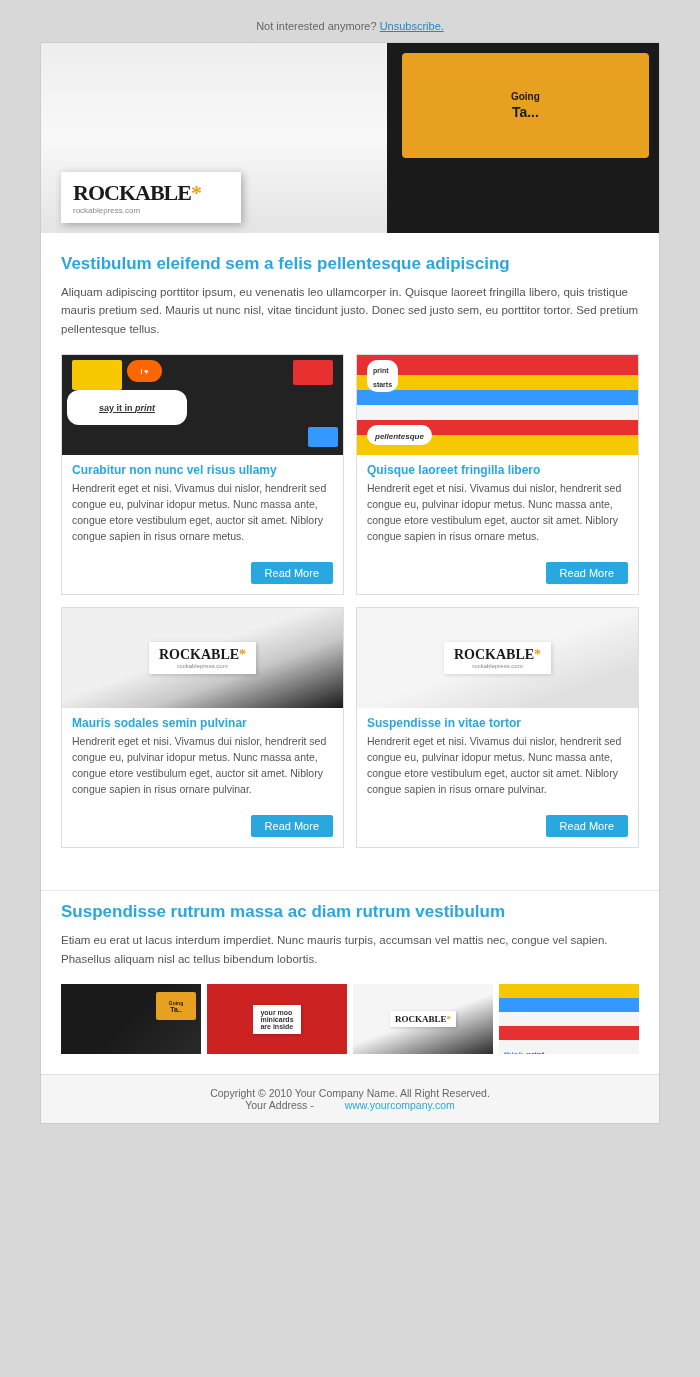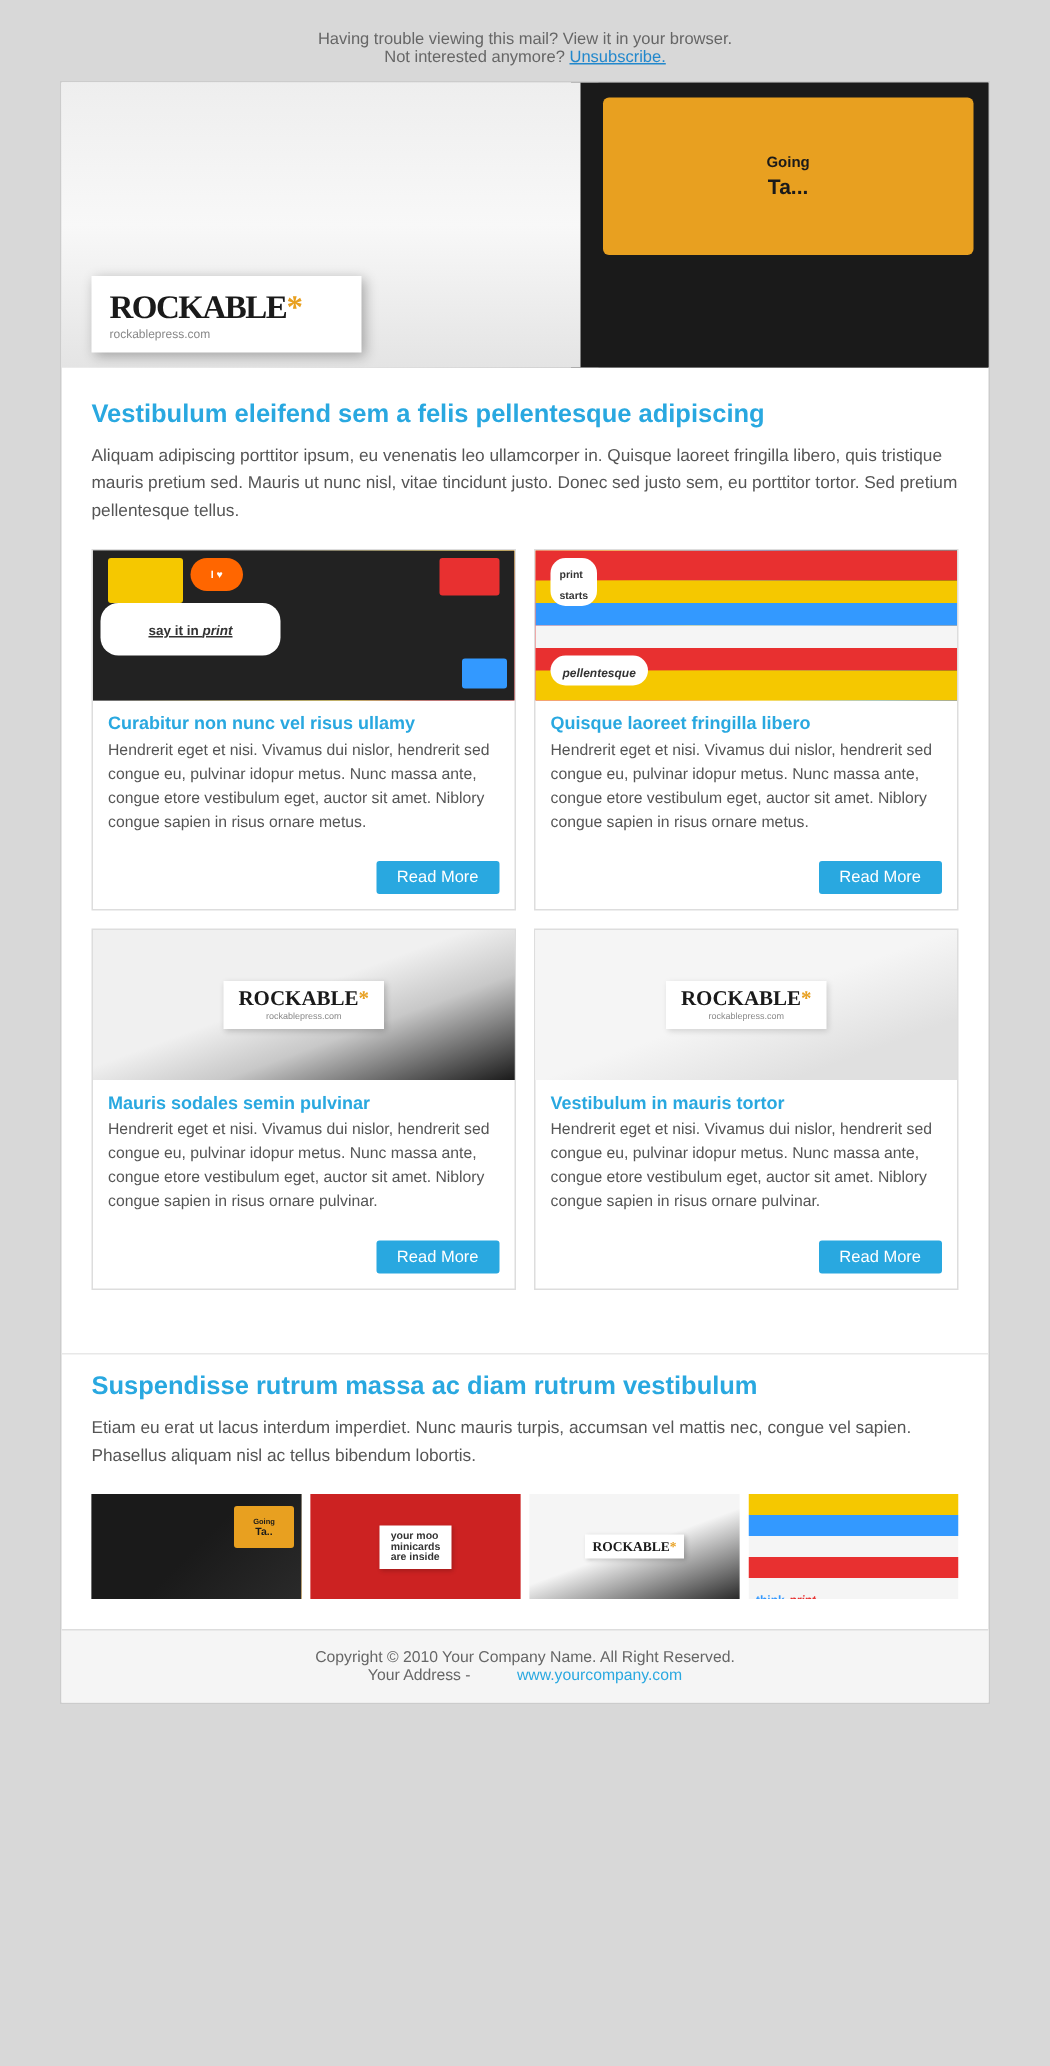--- a/index.html
+++ b/index.html
@@ -230,21 +230,20 @@
       color: #666;
     }
     .footer a { color: #29a8e0; text-decoration: none; margin-left: 28px; }
   </style>
 </head>
 <body>
 
 <div class="page-wrapper">
 
   <div class="top-bar">
-    <div>Having trouble viewing this mail? View it in your browser.</div>
     <div>
       <span>Not interested anymore?</span>
       <a href="#">Unsubscribe.</a>
     </div>
   </div>
 
   <div class="email-container">
 
 
     <div class="hero-image">
@@ -340,21 +339,21 @@
 
         <div class="card">
           <div class="card-img-rockable2">
             <div style="position:absolute;inset:0;background:linear-gradient(160deg,#f5f5f5 50%,#e0e0e0 80%);"></div>
             <div style="position:relative;z-index:1;background:white;padding:5px 10px;box-shadow:1px 1px 4px rgba(0,0,0,0.15);">
               <div class="mini-brand">ROCKABLE<span>*</span></div>
               <div style="font-size:6px;color:#888;text-align:center;">rockablepress.com</div>
             </div>
           </div>
           <div class="card-body">
-            <div class="card-title">Vestibulum in mauris tortor</div>
+            <div class="card-title">Suspendisse in vitae tortor</div>
             <p class="card-text">Hendrerit eget et nisi. Vivamus dui nislor, hendrerit sed congue eu, pulvinar idopur metus. Nunc massa ante, congue etore vestibulum eget, auctor sit amet. Niblory congue sapien in risus ornare pulvinar.</p>
           </div>
           <a href="#" class="read-more-btn">Read More</a>
         </div>
       </div>
     </div>
 
     <div class="bottom-section">
       <h2 class="section-title">Suspendisse rutrum massa ac diam rutrum vestibulum</h2>
       <p class="section-body">Etiam eu erat ut lacus interdum imperdiet. Nunc mauris turpis, accumsan vel mattis nec, congue vel sapien. Phasellus aliquam nisl ac tellus bibendum lobortis.</p>

